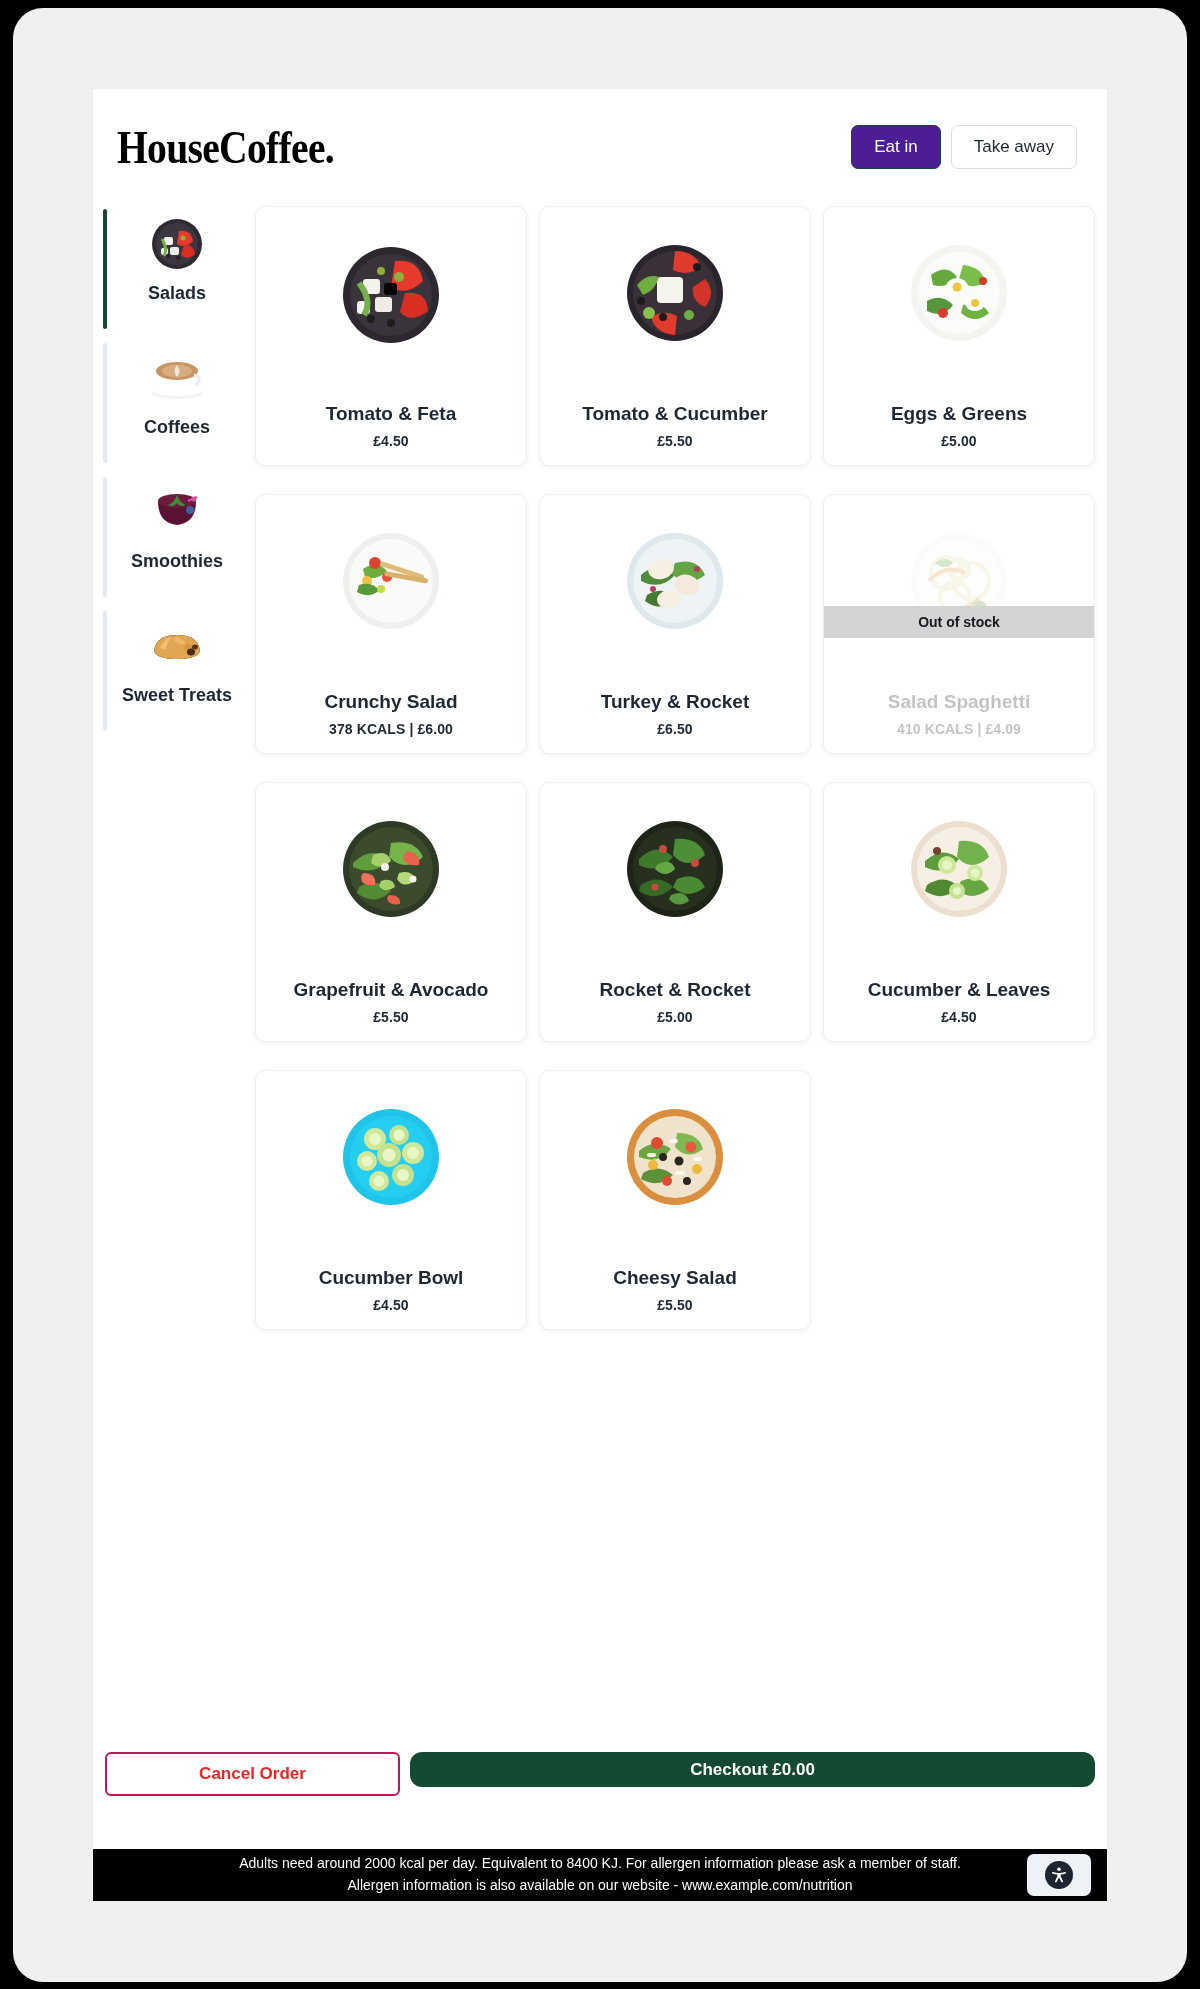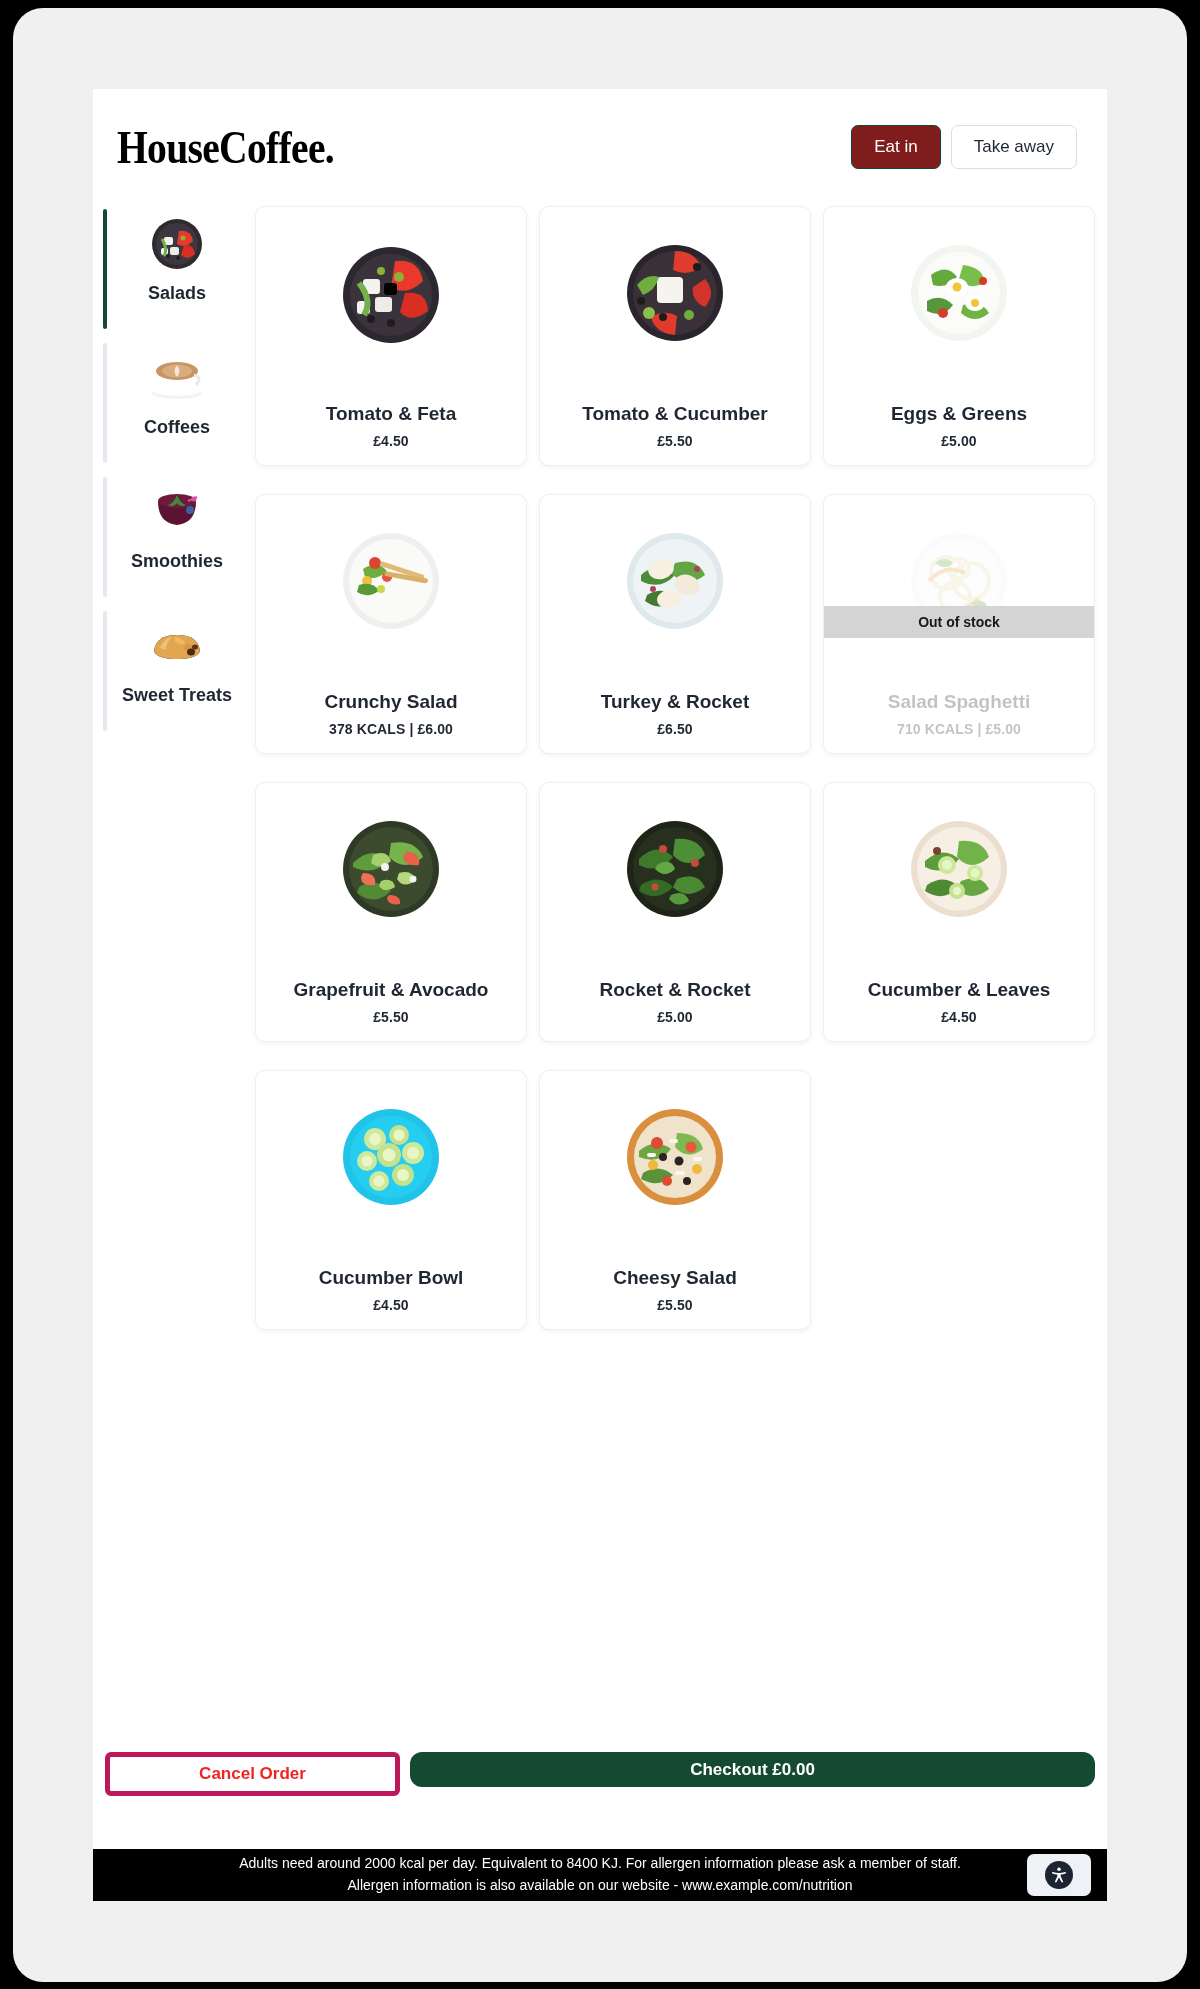--- a/index.html
+++ b/index.html
@@ -69,21 +69,21 @@
     border-radius: 7px;
     border: 1px solid #d8dee4;
     background: #ffffff;
     color: #1f2733;
     cursor: pointer;
     white-space: nowrap;
     line-height: 1.1;
   }
 
   .mode-btn.active {
-    background: #7f1d1d;
+    background: #4c1d95;
     border-color: #154a32;
     color: #ffffff;
   }
 
   
   .content {
     display: flex;
     align-items: flex-start;
     padding: 0 12px 0 10px;
   }
@@ -212,21 +212,21 @@
     left: 12px;
     right: 12px;
     bottom: 105px;
     display: flex;
     gap: 10px;
   }
 
   .btn-cancel {
     flex: 0 0 295px;
     height: 44px;
-    border: 5px solid #be185d;
+    border: 2px solid #be185d;
     border-radius: 6px;
     background: #ffffff;
     color: #ef2424;
     font-size: 17px;
     font-weight: bold;
     cursor: pointer;
     display: flex;
     align-items: center;
     justify-content: center;
   }
@@ -510,21 +510,21 @@
                 <path d="M32 62 q16 -18 36 -8"></path>
                 <path d="M44 88 q20 8 38 -8"></path>
               </g>
               <path d="M38 44 q10 -8 18 0 q-8 8 -18 0 z" fill="#6aa845"></path>
               <path d="M74 84 q10 -6 16 2 q-8 8 -16 -2 z" fill="#6aa845"></path>
             </svg>
           </span>
           <div class="oos-banner">Out of stock</div>
           <div class="card-text">
             <div class="card-title">Salad Spaghetti</div>
-            <div class="card-meta">710 KCALS | £5.00</div>
+            <div class="card-meta">410 KCALS | £4.09</div>
           </div>
         </div>
 
         <div class="card">
           <span class="card-img">
             <svg viewBox="0 0 124 124" width="124" height="124">
               <circle cx="62" cy="62" r="48" fill="#2f3a26"></circle>
               <circle cx="62" cy="62" r="42" fill="#3c4a2e"></circle>
               <path d="M24 56 q18 -18 36 -4 q-14 18 -36 8 z" fill="#5f9d3c"></path>
               <path d="M62 36 q24 -4 32 14 q-18 16 -34 0 z" fill="#74b44a"></path>

